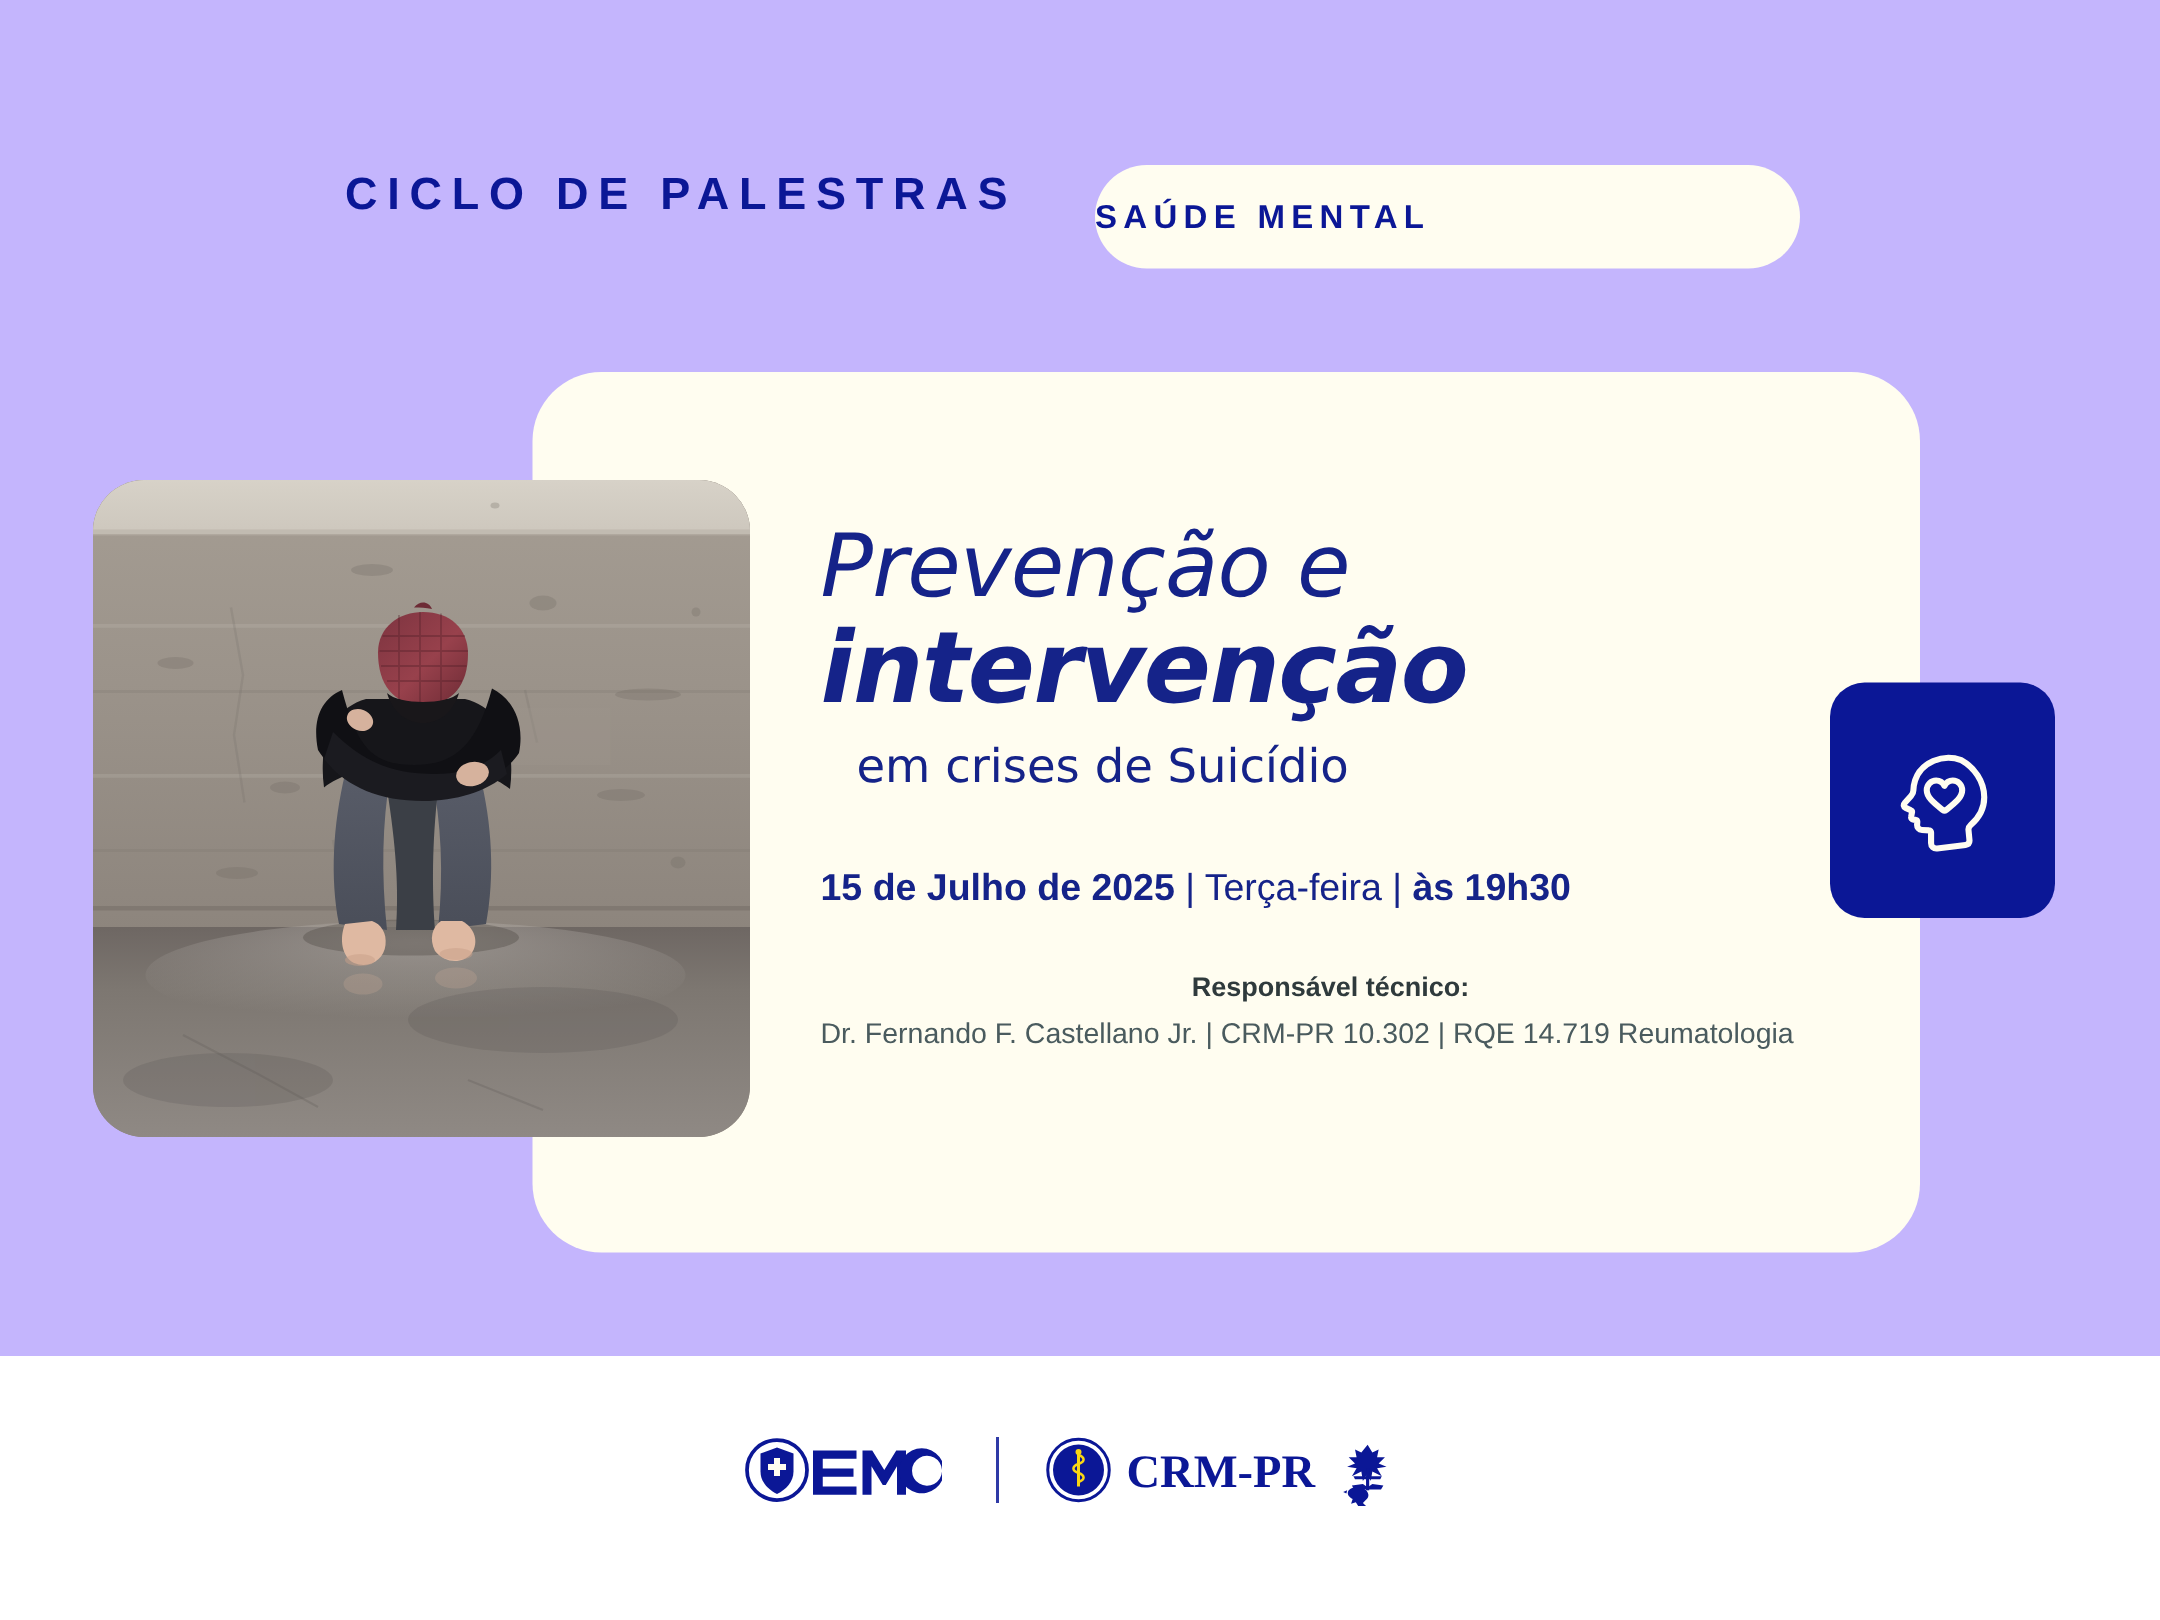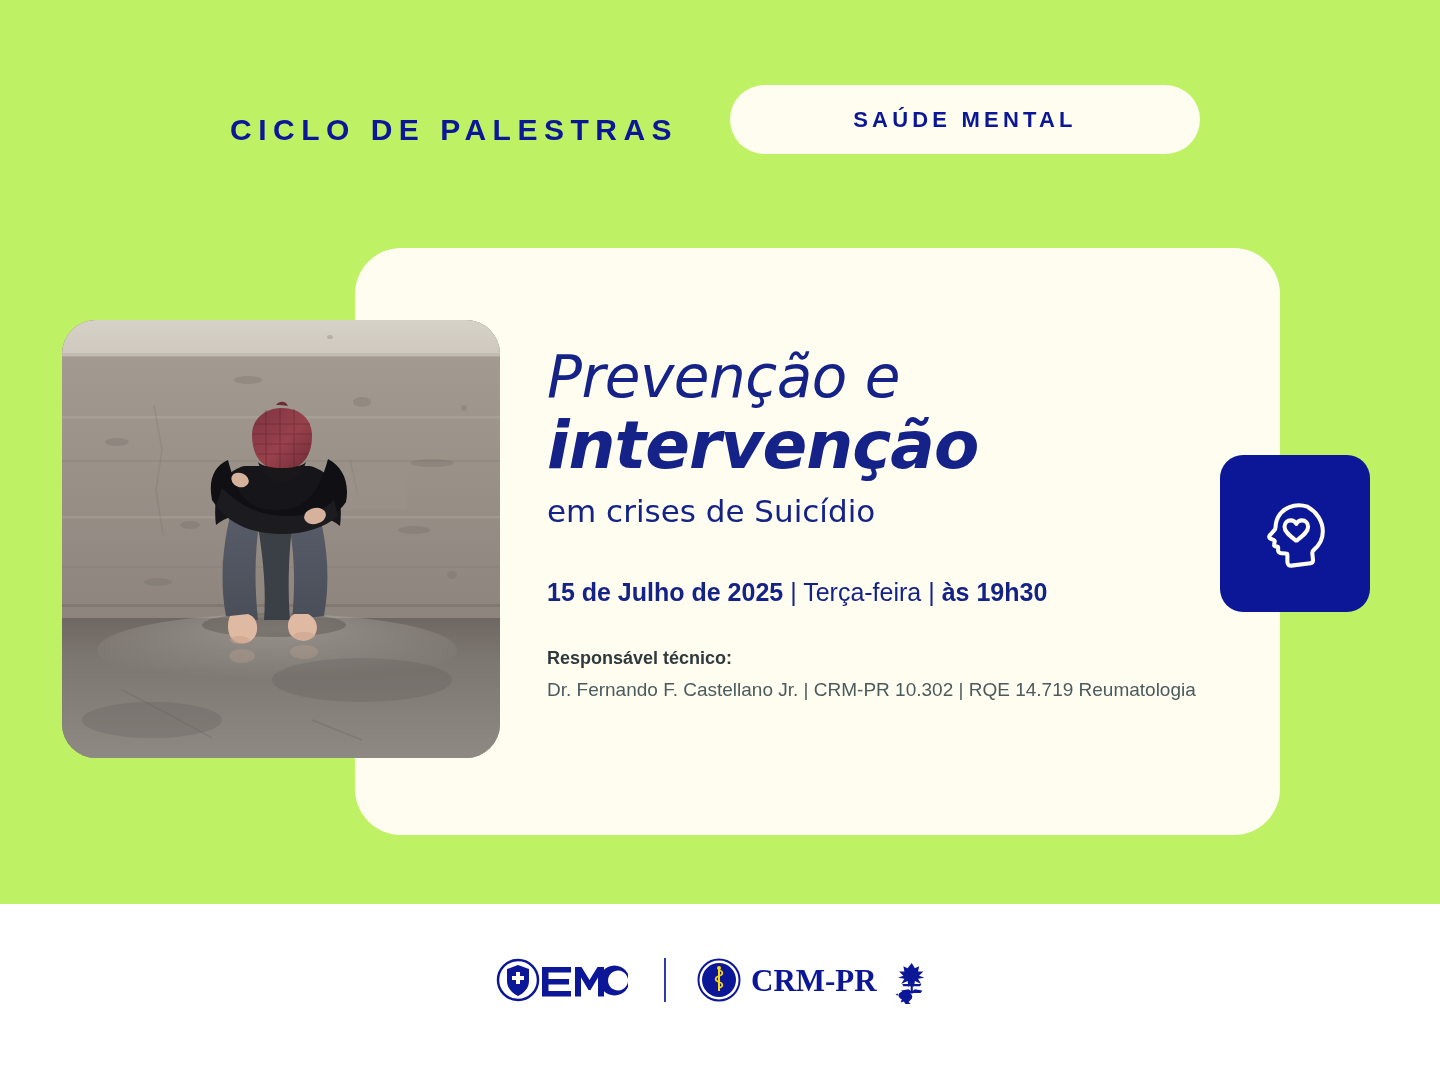--- a/index.html
+++ b/index.html
@@ -7,44 +7,43 @@
 
   html, body {
     width:1440px; height:1080px;
     overflow:hidden;
     font-family:"Liberation Sans", sans-serif;
   }
 
   #poster {
     position:relative;
     width:1440px; height:904px;
-    background:#bef264;
+    background:#c4b5fd;
   }
 
   
   .kicker {
     position:absolute;
     left:230px; top:113px;
     font-family:"Liberation Sans", sans-serif;
     font-size:30px;
     font-weight:700;
     letter-spacing:6.5px;
     color:#0B1796;
     white-space:nowrap;
   }
 
   .pill {
     position:absolute;
-    left:730px; top:85px;
+    left:730px; top:110px;
     width:470px; height:69px;
     background:#FFFDF0;
     border-radius:35px;
     display:flex;
     align-items:center;
-    justify-content:center;
   }
   .pill-label {
     font-size:22px;
     font-weight:700;
     letter-spacing:4.2px;
     color:#0B1796;
     white-space:nowrap;
   }
 
   
@@ -92,39 +91,41 @@
     line-height:1.18;
     letter-spacing:-1px;
   }
   .title-line3 {
     margin-top:8px;
     font-family:"DejaVu Sans", sans-serif;
     font-size:31px;
     font-weight:400;
     color:#152389;
     line-height:1.2;
+    margin-left:24px;
   }
 
   .datetime {
     margin-top:47px;
     font-size:25px;
     color:#152389;
     line-height:1.25;
     white-space:nowrap;
   }
   .datetime .b { font-weight:700; }
   .datetime .n { font-weight:400; }
   .datetime .sep { font-weight:400; color:#152389; }
 
   .resp-title {
     margin-top:38px;
     font-size:18px;
     font-weight:700;
     color:#2F3A3C;
     line-height:1.4;
+    text-align:center;
   }
   .resp-body {
     margin-top:5px;
     font-size:19px;
     font-weight:400;
     color:#4A5B5E;
     line-height:1.4;
     white-space:nowrap;
   }
 

